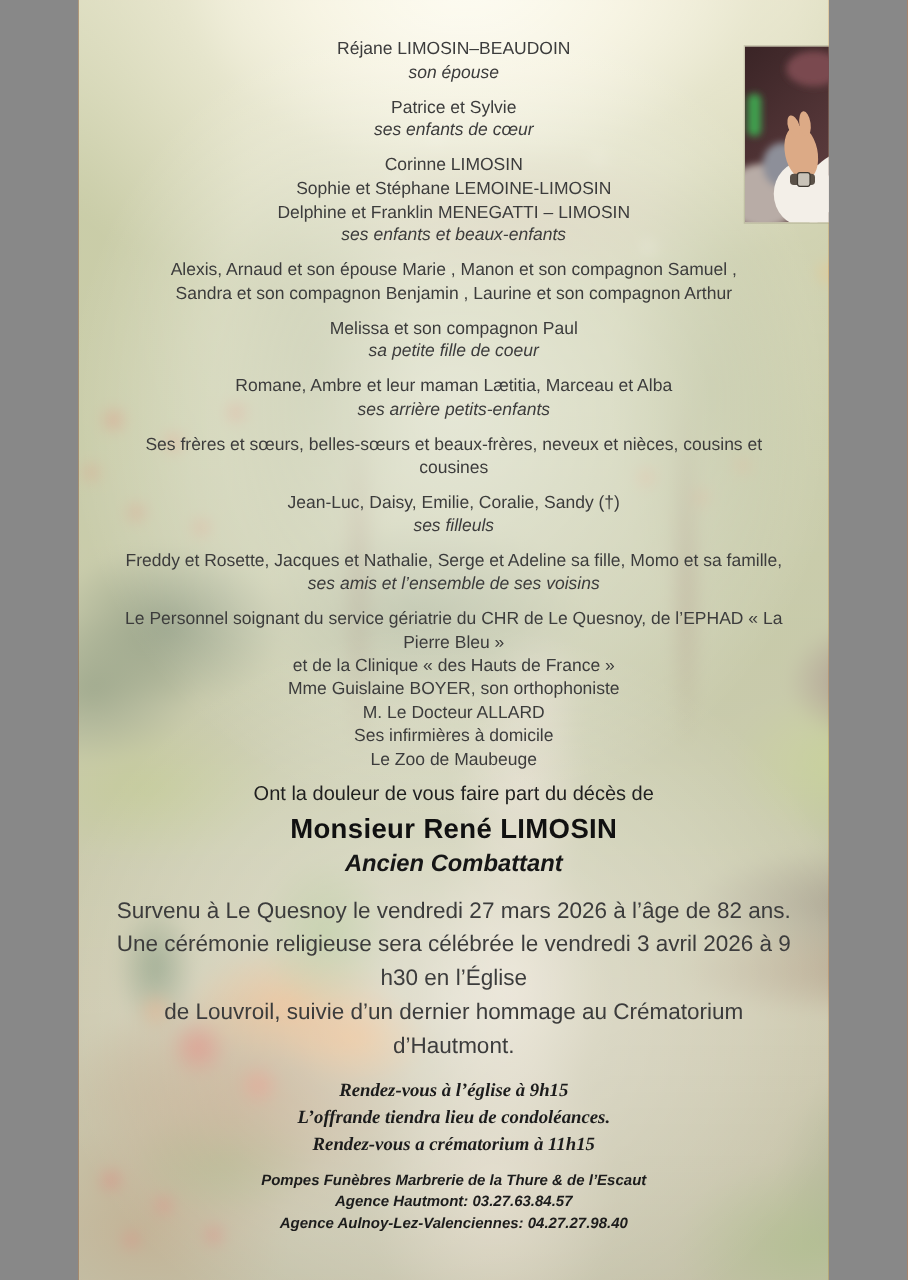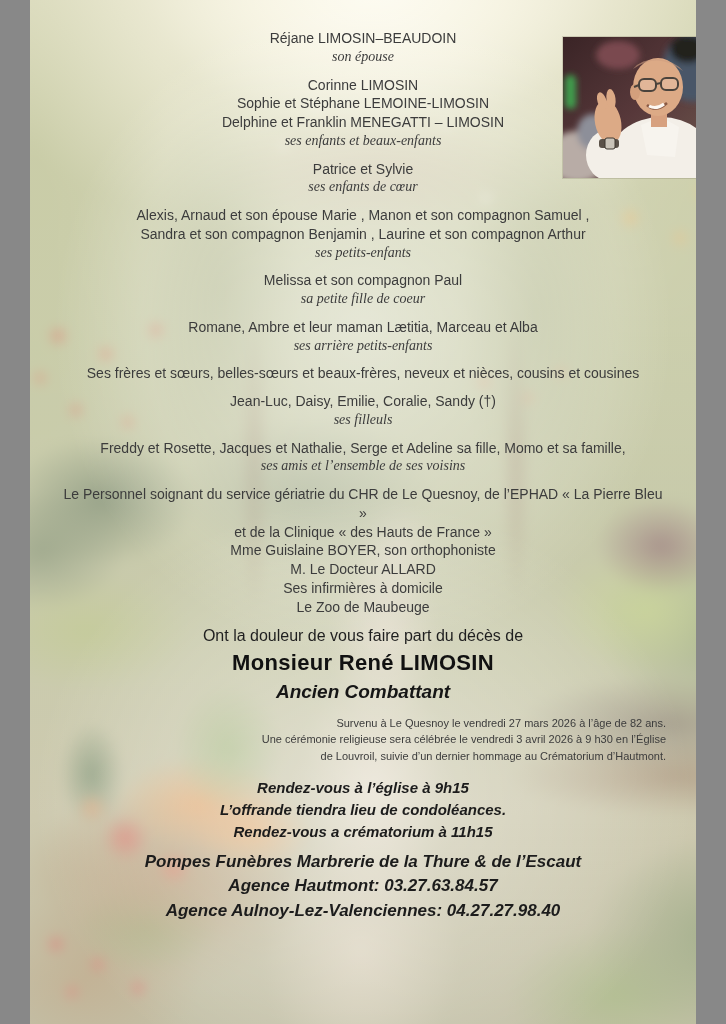--- a/index.html
+++ b/index.html
@@ -1,17 +1,17 @@
 <!DOCTYPE html>
 <html><head>
 <meta charset="utf-8">
 <style>
   html,body { margin:0; padding:0; background:#888; }
   .page {
-    position:relative; width:666px; height:1024px; margin:0 auto;
+    position:relative; width:600px; height:1024px; margin:0 auto;
     overflow:hidden; background:#f97316;
     font-family:"Liberation Sans", sans-serif;
   }
   
   .bg { position:absolute; inset:0; overflow:hidden; }
   .bg-paint {
     position:absolute; inset:-14px;
     filter:blur(6px);
     background-image:
       radial-gradient(ellipse 230px 150px at 52% 0%, rgba(255,253,242,0.95) 0%, rgba(255,250,232,0.55) 55%, rgba(255,250,232,0) 100%),
@@ -87,30 +87,30 @@
   }
   .photo svg { display:block; width:100%; height:100%; }
   
   .content {
     position:absolute; inset:0; padding:29px 30px 0; box-sizing:border-box;
     text-align:center; color:#3c3c3c;
     font-size:14px; line-height:1.34;
   }
   .content p { margin:0; }
   .group { margin-bottom:9px; }
-  .rel { font-style:italic;font-family:Liberation Serif, serif; }
+  .rel { font-style:italic; }
   .announce { margin-top:8px; margin-bottom:10px; }
   .intro { font-size:16px; font-weight:400; color:#1f1f1f; margin:0 0 3px !important; }
   .deceased { font-size:22px; font-weight:700; color:#111; margin:0; line-height:1.2; letter-spacing:0.3px; font-family:"Liberation Sans", sans-serif; }
   .subtitle { font-size:19px; font-weight:700; font-style:italic; color:#161616; margin-top:3px !important; }
-  .para { margin:0 0 13px; font-size:11px; line-height:1.5;text-align:right; }
-  .rdv { margin:0 0 8px; }
+  .para { margin:0 0 13px; font-size:18px; line-height:1.5; }
+  .rdv { margin:0 0 8px;font-family:Liberation Serif, serif; }
   .rdv p { font-weight:700; font-style:italic; color:#1c1c1c; font-size:15px; line-height:1.45; }
   .repose { margin:0 0 5px; }
-  .footer { font-size:17px; line-height:1.42; font-weight:700; font-style:italic; color:#1c1c1c; }
+  .footer { font-size:12px; line-height:1.42; font-weight:700; font-style:italic; color:#1c1c1c; }
 </style>
 </head>
 <body>
 
 <div class="page">
 
   <div class="bg">
     <div class="bg-paint"></div>
     <div class="bg-wash"></div>
   </div>
@@ -162,35 +162,34 @@
   </div>
 
   <div class="content">
 
     <div class="group">
       <p>Réjane LIMOSIN–BEAUDOIN</p>
       <p class="rel">son épouse</p>
     </div>
 
     <div class="group">
+      <p>Patrice et Sylvie</p>
+      <p class="rel">ses enfants de cœur</p>
+    </div>
+
+    <div class="group">
       <p>Corinne LIMOSIN</p>
       <p>Sophie et Stéphane LEMOINE-LIMOSIN</p>
       <p>Delphine et Franklin MENEGATTI – LIMOSIN</p>
       <p class="rel">ses enfants et beaux-enfants</p>
     </div>
 
     <div class="group">
-      <p>Patrice et Sylvie</p>
-      <p class="rel">ses enfants de cœur</p>
-    </div>
-
-    <div class="group">
       <p>Alexis, Arnaud et son épouse Marie , Manon et son compagnon Samuel ,</p>
       <p>Sandra et son compagnon Benjamin , Laurine et son compagnon Arthur</p>
-      <p class="rel">ses petits-enfants</p>
     </div>
 
     <div class="group">
       <p>Melissa et son compagnon Paul</p>
       <p class="rel">sa petite fille de coeur</p>
     </div>
 
     <div class="group">
       <p>Romane, Ambre et leur maman Lætitia, Marceau et Alba</p>
       <p class="rel">ses arrière petits-enfants</p>

